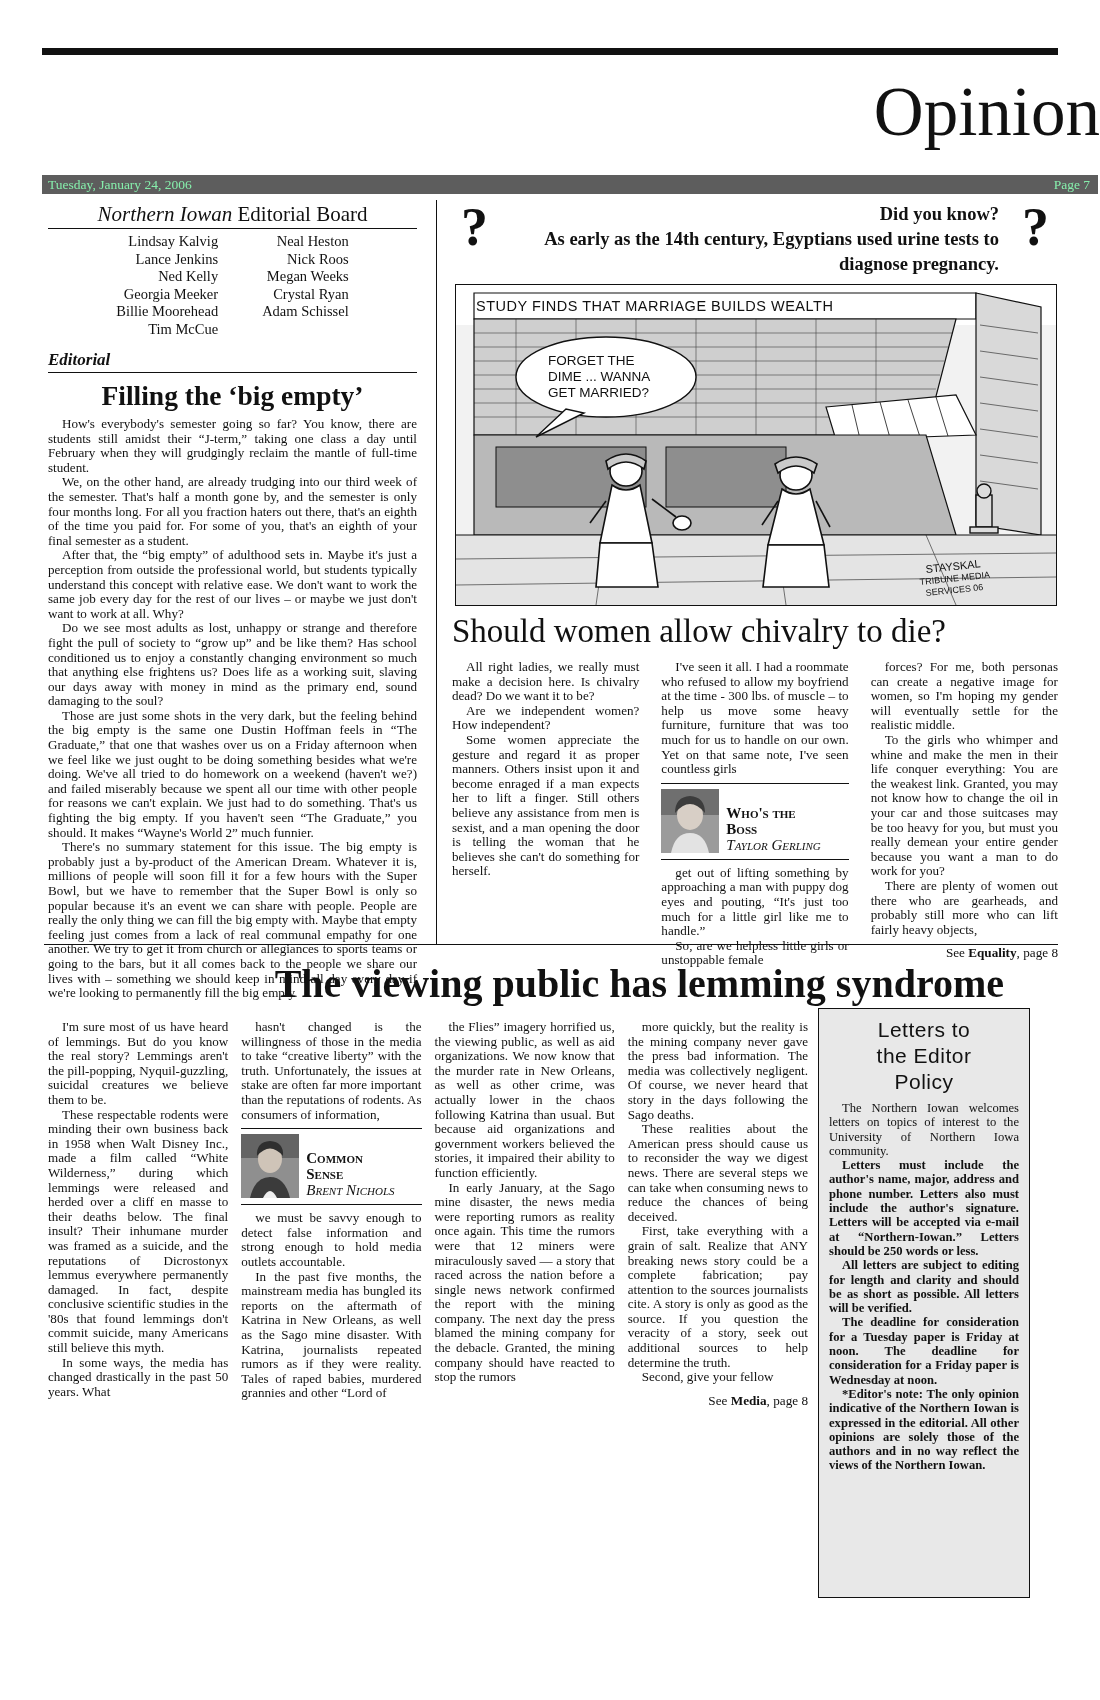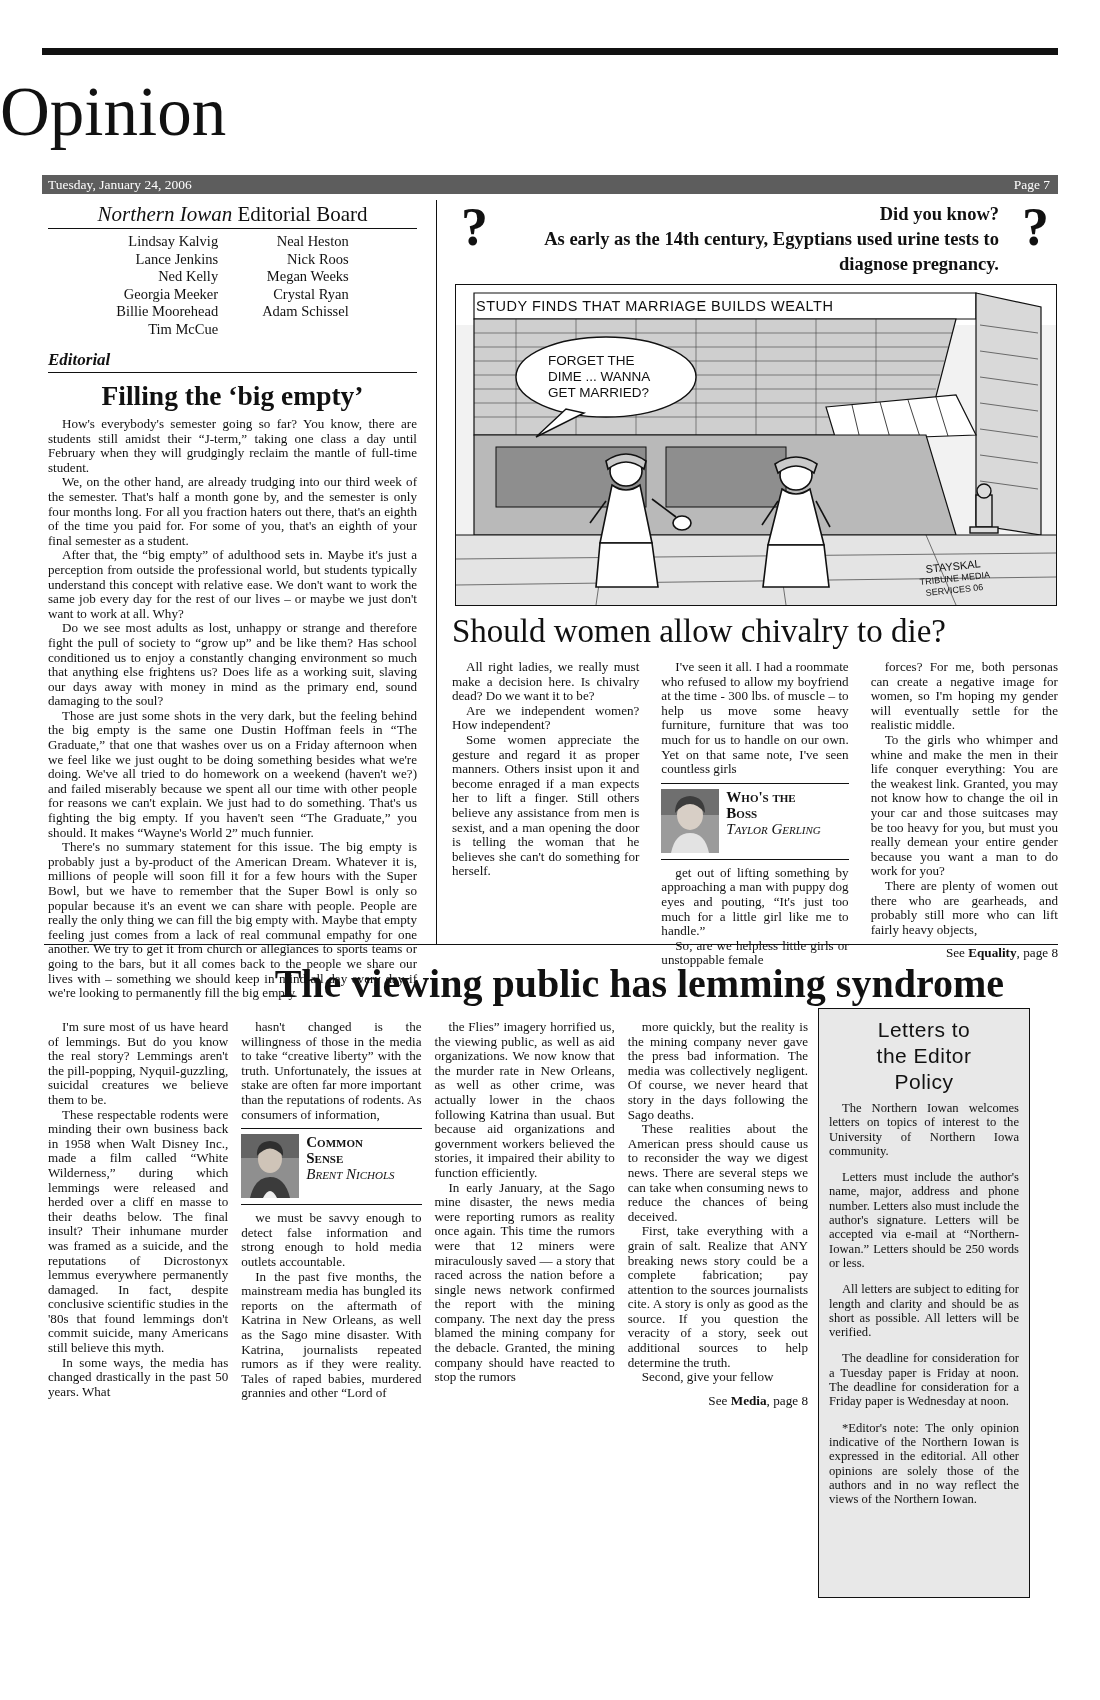--- a/index.html
+++ b/index.html
@@ -27,37 +27,38 @@
     left: 42px;
     top: 48px;
     width: 1016px;
     height: 7px;
     background: #111;
   }
   .section-title {
     position: absolute;
     left: 0; right: 0;
     top: 78px;
-    text-align: left;
+    text-align: right;
     font-family: "Liberation Serif", serif;
     font-size: 69px;
     font-weight: normal;
     letter-spacing: 0px;
     line-height: 1;
   }
   .dateline {
     position: absolute;
     left: 42px;
     top: 175px;
     width: 1016px;
     height: 19px;
     background: #5d5d5d;
-    color: #ffffff;
+    color: #86efac;
     font-size: 13.5px;
     line-height: 19px;
+    padding-left: 40px;
   }
   .dateline .left { position: absolute; left: 6px; top: 0; }
   .dateline .right { position: absolute; right: 8px; top: 0; }
 
   
   .col-text {
     font-size: 13.1px;
     line-height: 14.6px;
     text-align: justify;
     hyphens: auto;
@@ -164,21 +165,21 @@
     gap: 22px;
   }
   .chiv-cols .c { width: 193px; }
 
   .byline-box {
     border-top: 1.5px solid #111;
     border-bottom: 1.5px solid #111;
     margin: 6px 0 6px 0;
     padding: 5px 0 6px 0;
     display: flex;
-    align-items: flex-start;
+    align-items: flex-end;
     gap: 7px;
   }
   .mug {
     width: 58px;
     height: 64px;
     background: #b9b9b9;
     flex: 0 0 auto;
     position: relative;
     overflow: hidden;
   }
@@ -235,21 +236,21 @@
     line-height: 26px;
     letter-spacing: 0.5px;
   }
   .letters-body {
     margin-top: 6px;
     font-size: 12.6px;
     line-height: 14.3px;
     text-align: justify;
   }
   .letters-body p { margin: 0 0 0 0; text-indent: 13px; }
-  .letters-body p + p { margin-top: 12px; }
+  .letters-body p + p { margin-top: 0px; font-weight: bold; }
 
   .vrule {
     position: absolute;
     background: #111;
     width: 1.2px;
   }
   .hrule {
     position: absolute;
     background: #111;
     height: 1.4px;

